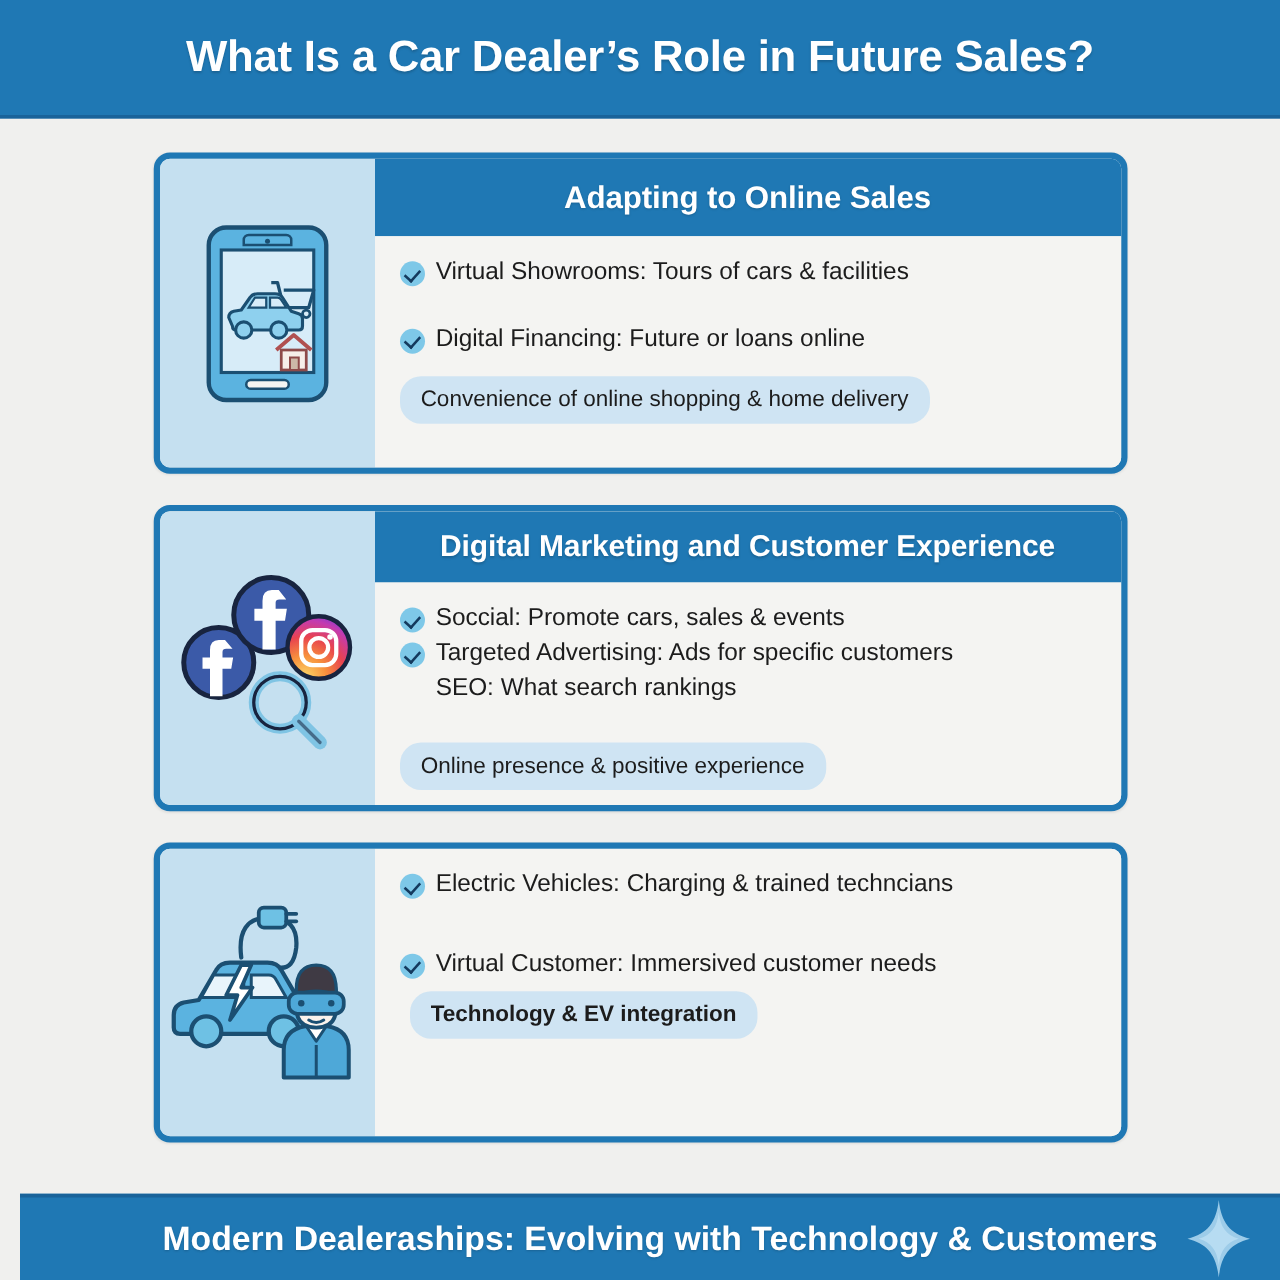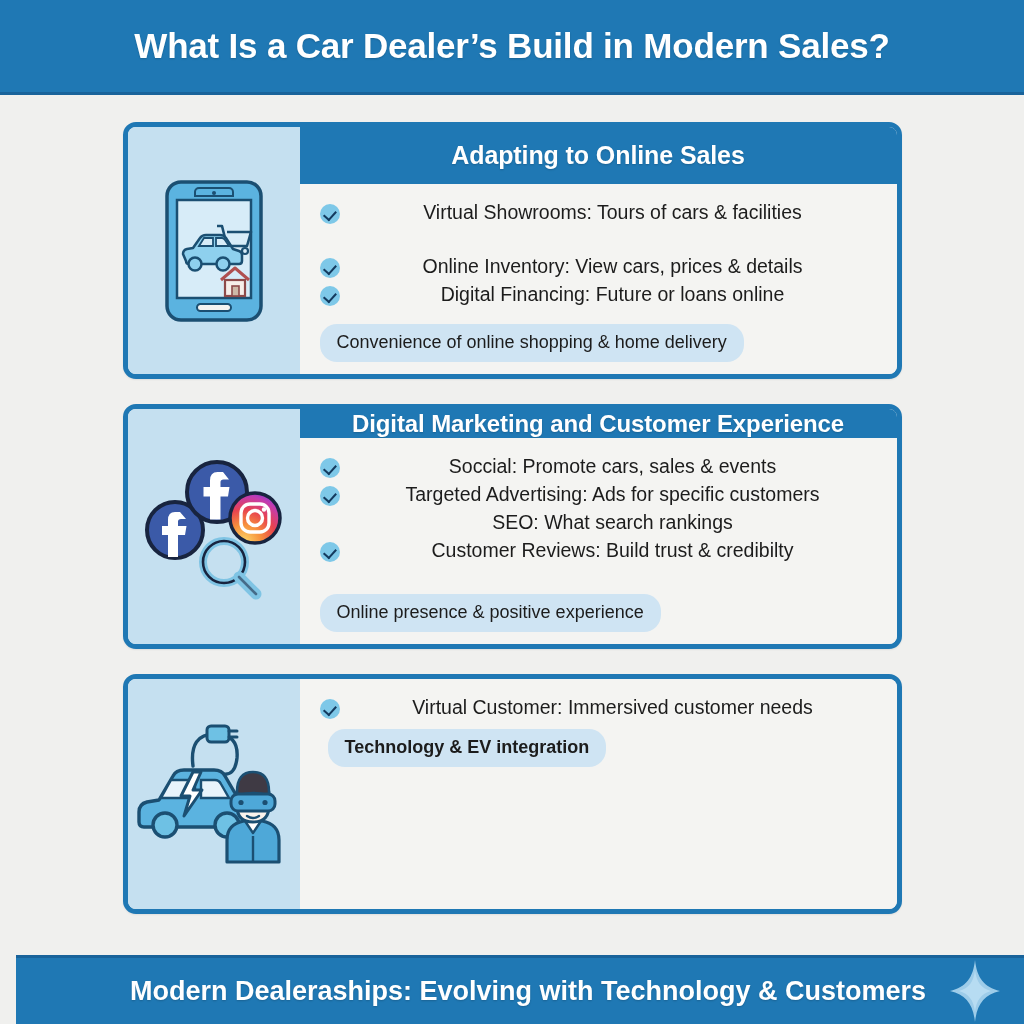--- a/index.html
+++ b/index.html
@@ -129,21 +129,21 @@
     top: 3.5px;
     width: 5.5px;
     height: 10px;
     border: solid #143a5e;
     border-width: 0 2.8px 2.8px 0;
     transform: rotate(42deg);
   }
   .check.blank { background: transparent; }
   .check.blank::after { display: none; }
 
-  .bullet-text { flex: 1 1 auto; text-align: center; }
+  .bullet-text { flex: 1 1 auto; }
 
   .pill {
     align-self: flex-start;
     margin-top: auto;
     background: #cfe4f3;
     color: #1c1c1c;
     font-size: 18px;
     padding: 8px 17px 9px 17px;
     border-radius: 17px;
     white-space: nowrap;
@@ -177,21 +177,21 @@
     right: 38px;
     top: 2px;
     width: 54px;
     height: 62px;
   }
 </style>
 </head>
 <body>
 
 <div class="top-banner">
-  <h1>What Is a Car Dealer’s Build in Modern Sales?</h1>
+  <h1>What Is a Car Dealer’s Role in Future Sales?</h1>
 </div>
 
 <div class="content">
 
   <div class="card c1">
     <div class="icon-panel">
       <svg width="110" height="150" viewBox="0 0 110 150">
         <rect x="8" y="6" width="94" height="138" rx="14" fill="#5bb3e0" stroke="#1b4f72" stroke-width="3.5"></rect>
         <rect x="18" y="24" width="74" height="98" fill="#d7ecf8" stroke="#1b4f72" stroke-width="2.5"></rect>
         <path d="M40 12 h30 a4 4 0 0 1 4 4 v4 h-38 v-4 a4 4 0 0 1 4 -4 z" fill="#5bb3e0" stroke="#1b4f72" stroke-width="2"></path>
@@ -215,24 +215,20 @@
     </div>
     <div class="card-main">
       <div class="card-header">
         <h2>Adapting to Online Sales</h2>
       </div>
       <div class="card-body">
         <div class="bullets">
           <div class="bullet gap-after">
             <span class="check"></span>
             <span class="bullet-text">Virtual Showrooms: Tours of cars &amp; facilities</span>
-          </div>
-          <div class="bullet">
-            <span class="check"></span>
-            <span class="bullet-text">Online Inventory: View cars, prices &amp; details</span>
           </div>
           <div class="bullet">
             <span class="check"></span>
             <span class="bullet-text">Digital Financing: Future or loans online</span>
           </div>
         </div>
         <div class="pill">Convenience of online shopping &amp; home delivery</div>
       </div>
     </div>
   </div>
@@ -278,24 +274,20 @@
             <span class="bullet-text">Soccial: Promote cars, sales &amp; events</span>
           </div>
           <div class="bullet">
             <span class="check"></span>
             <span class="bullet-text">Targeted Advertising: Ads for specific customers</span>
           </div>
           <div class="bullet">
             <span class="check blank"></span>
             <span class="bullet-text">SEO: What search rankings</span>
           </div>
-          <div class="bullet">
-            <span class="check"></span>
-            <span class="bullet-text">Customer Reviews: Build trust &amp; credibilty</span>
-          </div>
         </div>
         <div class="pill">Online presence &amp; positive experience</div>
       </div>
     </div>
   </div>
 
   <div class="card c3">
     <div class="icon-panel">
       <svg width="165" height="140" viewBox="0 0 165 140">
 
@@ -319,20 +311,24 @@
         <path d="M106 68 q0 -20 16 -20 q16 0 16 20 v4 q-16 -6 -32 0 z" fill="#3f3a44" stroke="#1b4f72" stroke-width="2.6"></path>
         <rect x="100" y="70" width="44" height="17" rx="7" fill="#4ea8d8" stroke="#1b4f72" stroke-width="3"></rect>
         <circle cx="110" cy="78.5" r="2.6" fill="#1b4f72"></circle>
         <circle cx="134" cy="78.5" r="2.6" fill="#1b4f72"></circle>
         <path d="M116 92 q6 4 12 0" fill="none" stroke="#1b4f72" stroke-width="2.4" stroke-linecap="round"></path>
       </svg>
     </div>
     <div class="card-main">
       <div class="card-body">
         <div class="bullets">
+          <div class="bullet gap-after-lg">
+            <span class="check"></span>
+            <span class="bullet-text">Electric Vehicles: Charging &amp; trained techncians</span>
+          </div>
           <div class="bullet">
             <span class="check"></span>
             <span class="bullet-text">Virtual Customer: Immersived customer needs</span>
           </div>
         </div>
         <div class="pill">Technology &amp; EV integration</div>
       </div>
     </div>
   </div>
 

